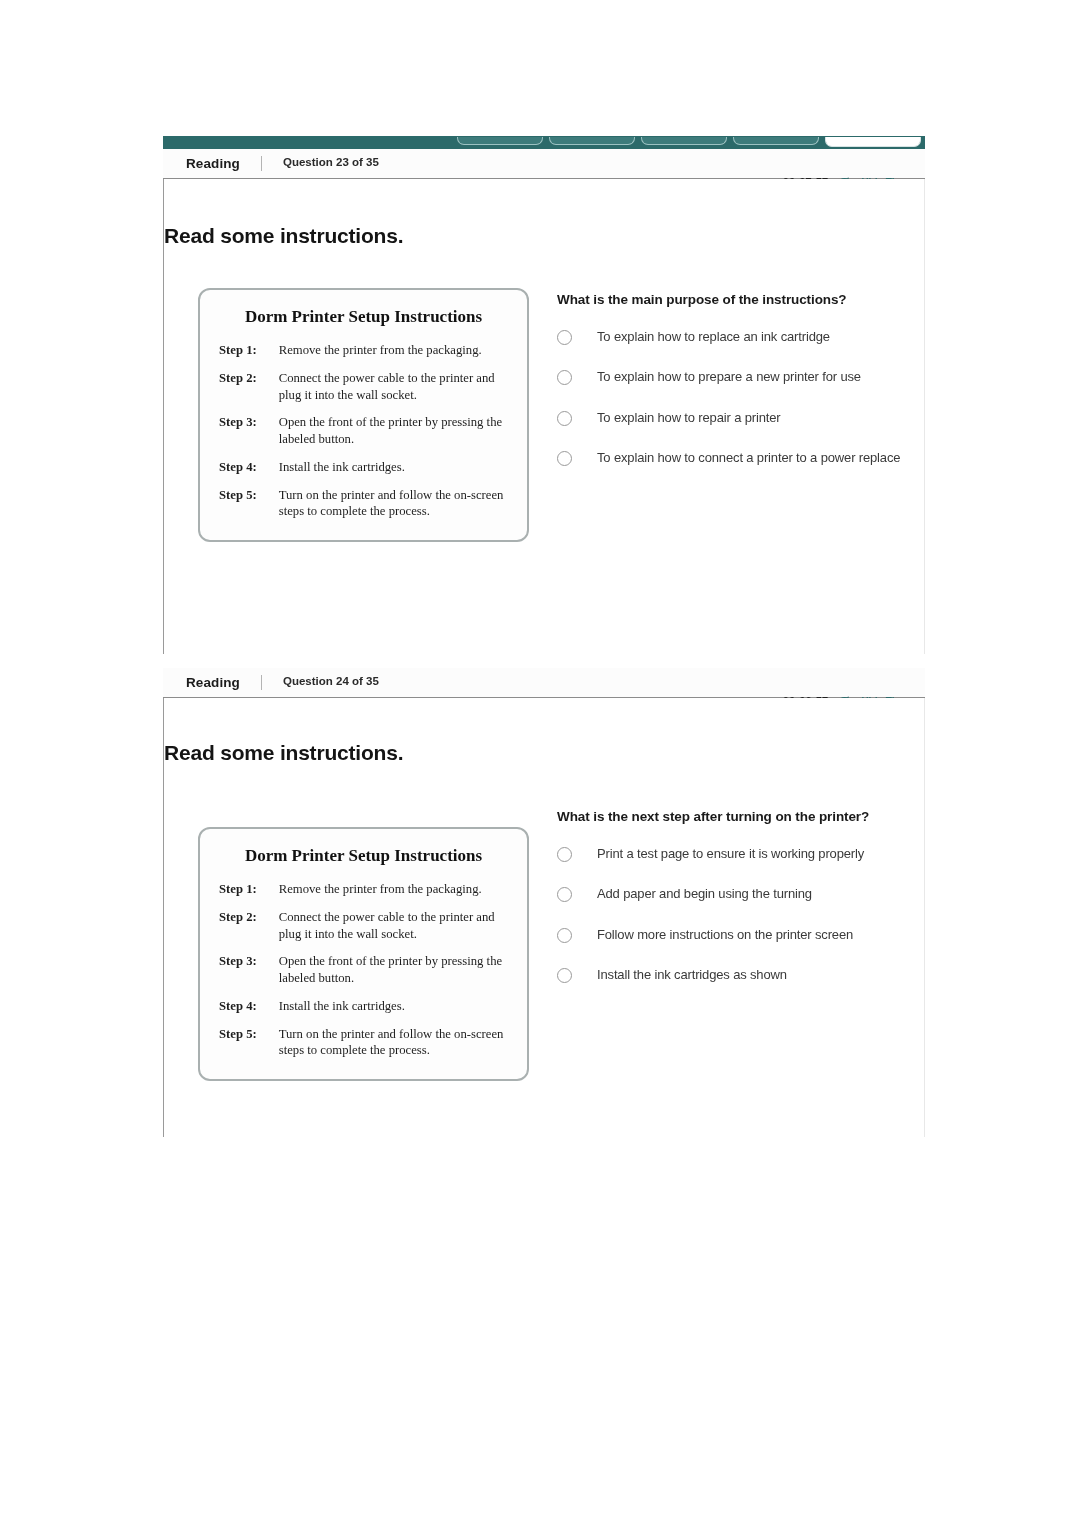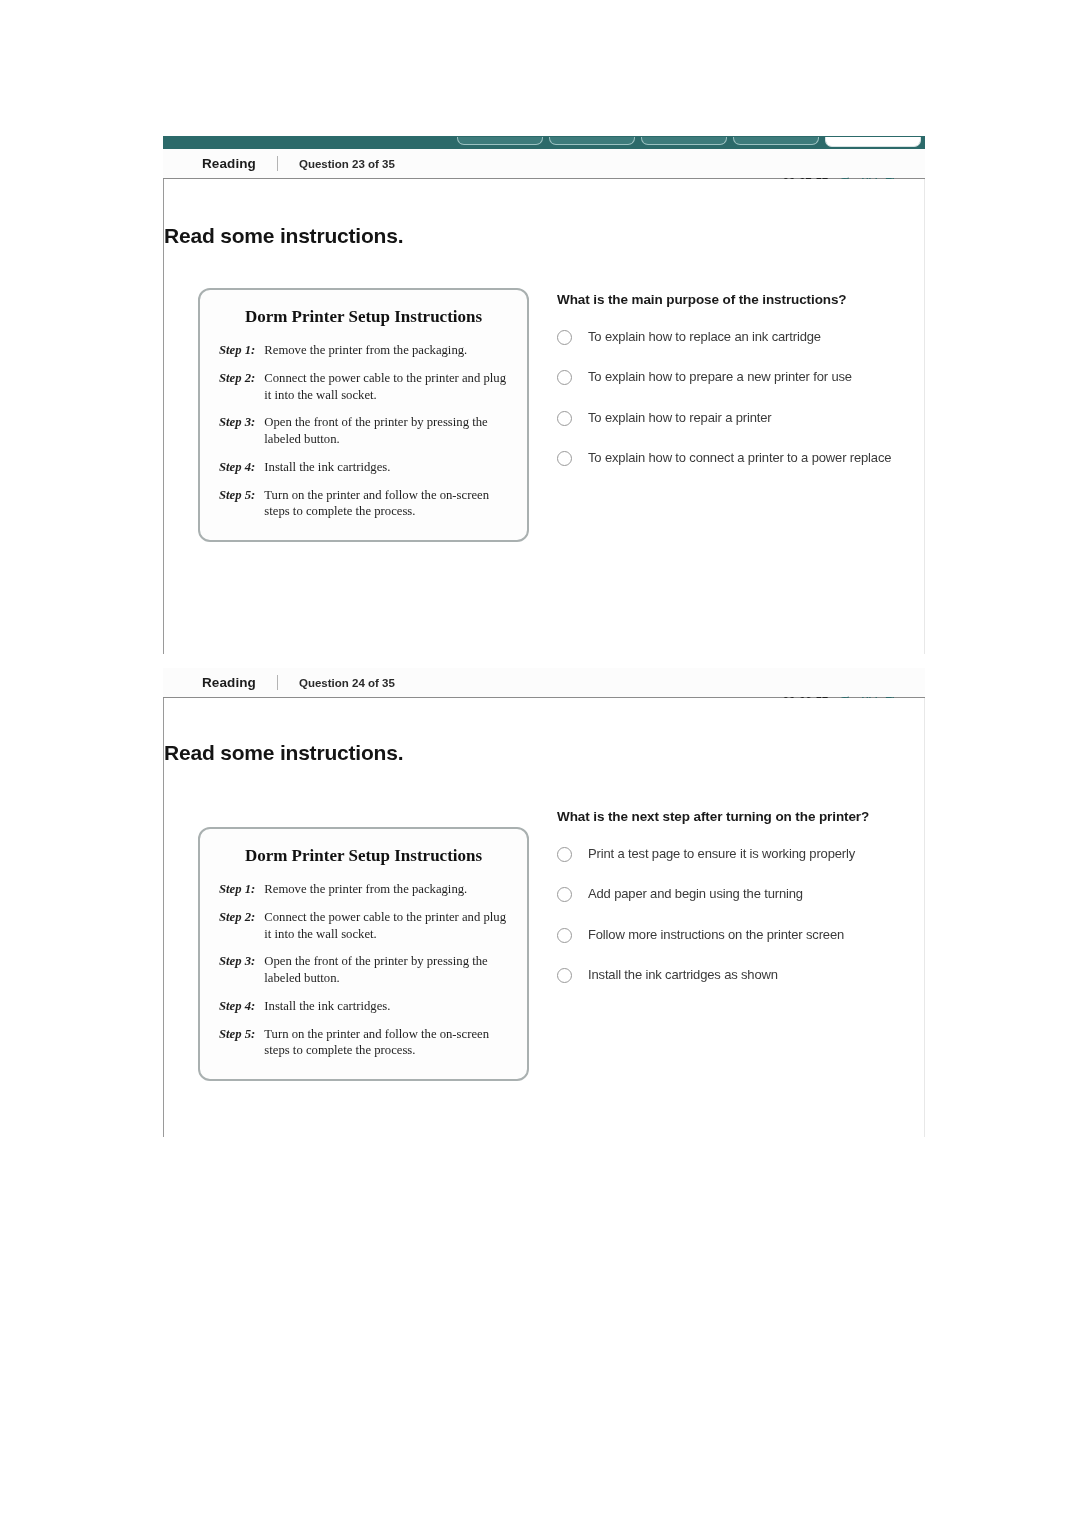--- a/index.html
+++ b/index.html
@@ -65,23 +65,21 @@
     position: relative;
     height: 30px;
     background: #fcfcfc;
     border-bottom: 1px solid #8c8c8c;
     display: flex;
     align-items: center;
     padding: 0 16px 0 23px;
   }
   .head-left {
     display: flex;
-    align-items: center;
     gap: 21px;
-    margin-left: 16px;
   }
   .section-name {
     font-size: 13.5px;
     font-weight: bold;
     color: #1c1c1c;
     letter-spacing: 0.1px;
   }
   .head-divider {
     width: 1px;
     height: 15px;
@@ -176,37 +174,36 @@
     display: flex;
     font-size: 12.7px;
     color: #1e1e1e;
     line-height: 1.32;
     margin-bottom: 11px;
   }
   .step:last-child { margin-bottom: 0; }
   .step-label {
     font-weight: bold;
     white-space: nowrap;
-    padding-right: 9px;
-    font-style: italic;
+    padding-right: 22px;
   }
   .step-text { flex: 1; }
 
   
   .question-text {
     font-size: 13.5px;
     font-weight: bold;
     color: #1a1a1a;
     margin-bottom: 22px;
     letter-spacing: -0.1px;
   }
   .option {
     display: flex;
     align-items: flex-start;
-    gap: 16px;
+    gap: 25px;
     margin-bottom: 24px;
   }
   .radio {
     width: 15px;
     height: 15px;
     border: 1.6px solid #9a9a9a;
     border-radius: 50%;
     background: #ffffff;
     flex: none;
     margin-top: 1px;

